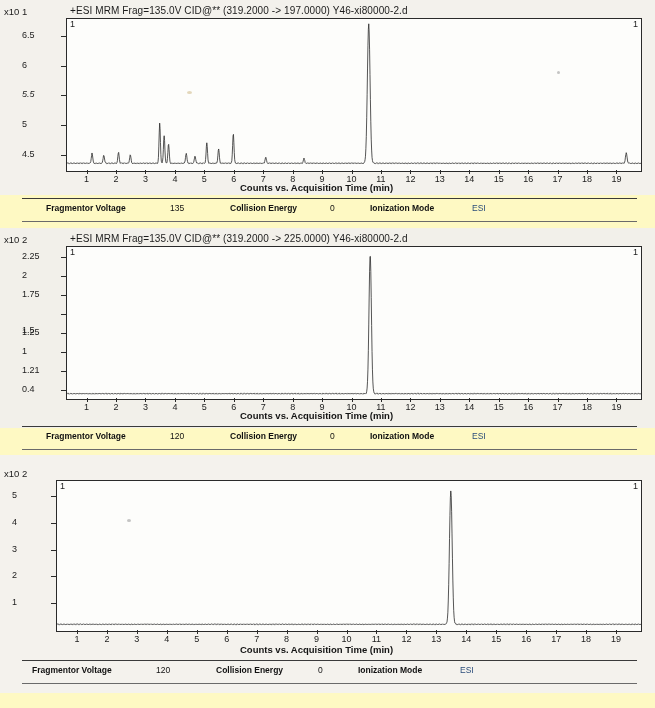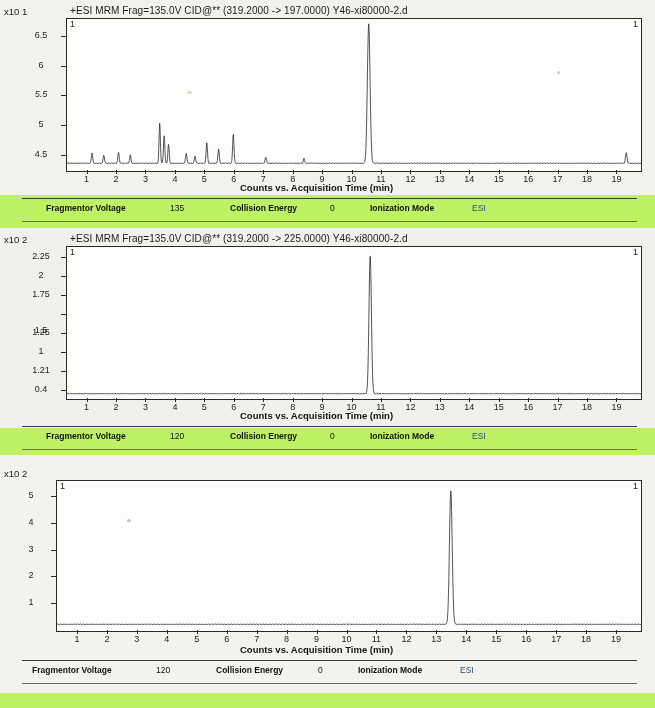--- a/index.html
+++ b/index.html
@@ -1,25 +1,25 @@
 <!DOCTYPE html>
 <html><head>
 <meta charset="utf-8">
 <style>
   html,body{margin:0;padding:0;background:#e9e7e2;}
   body{width:655px;height:708px;font-family:"Liberation Sans",sans-serif;color:#1a1a1a;overflow:hidden;position:relative;}
-  .page{position:absolute;inset:0;background:#bef264;}
+  .page{position:absolute;inset:0;background:#fef9c3;}
   
   .tint{position:absolute;left:0;right:0;background:#f1efe9;pointer-events:none;}
 
   .panel{position:absolute;left:0;right:0;}
   .plotbox{position:absolute;background:#fdfdfb;border:1px solid #2a2a2a;}
   .title{position:absolute;font-size:10px;letter-spacing:.1px;white-space:nowrap;color:#1b1b1b;}
   .ylabel{position:absolute;font-size:9.5px;color:#1b1b1b;white-space:nowrap;}
-  .ytick{position:absolute;font-size:9px;color:#1b1b1b;text-align:center;white-space:nowrap;}
+  .ytick{position:absolute;font-size:9px;color:#1b1b1b;text-align:left;white-space:nowrap;}
   .xtick{position:absolute;font-size:9px;color:#1b1b1b;text-align:center;white-space:nowrap;}
   .xaxislabel{position:absolute;font-size:9.5px;color:#141414;white-space:nowrap;font-weight:600;}
   .corner1{position:absolute;font-size:9px;color:#1b1b1b;}
 
   .footer{position:absolute;left:22px;right:18px;border-top:1px solid #3a3a3a;border-bottom:1px solid #6a6a6a;height:22px;}
   .footer .f{position:absolute;top:4px;font-size:8.5px;font-weight:700;color:#111;white-space:nowrap;}
   .footer .v{position:absolute;top:4px;font-size:8.5px;font-weight:400;color:#111;white-space:nowrap;}
 
   svg{display:block;}
   .trace{fill:none;stroke:#2b2b2b;stroke-width:.8;}

